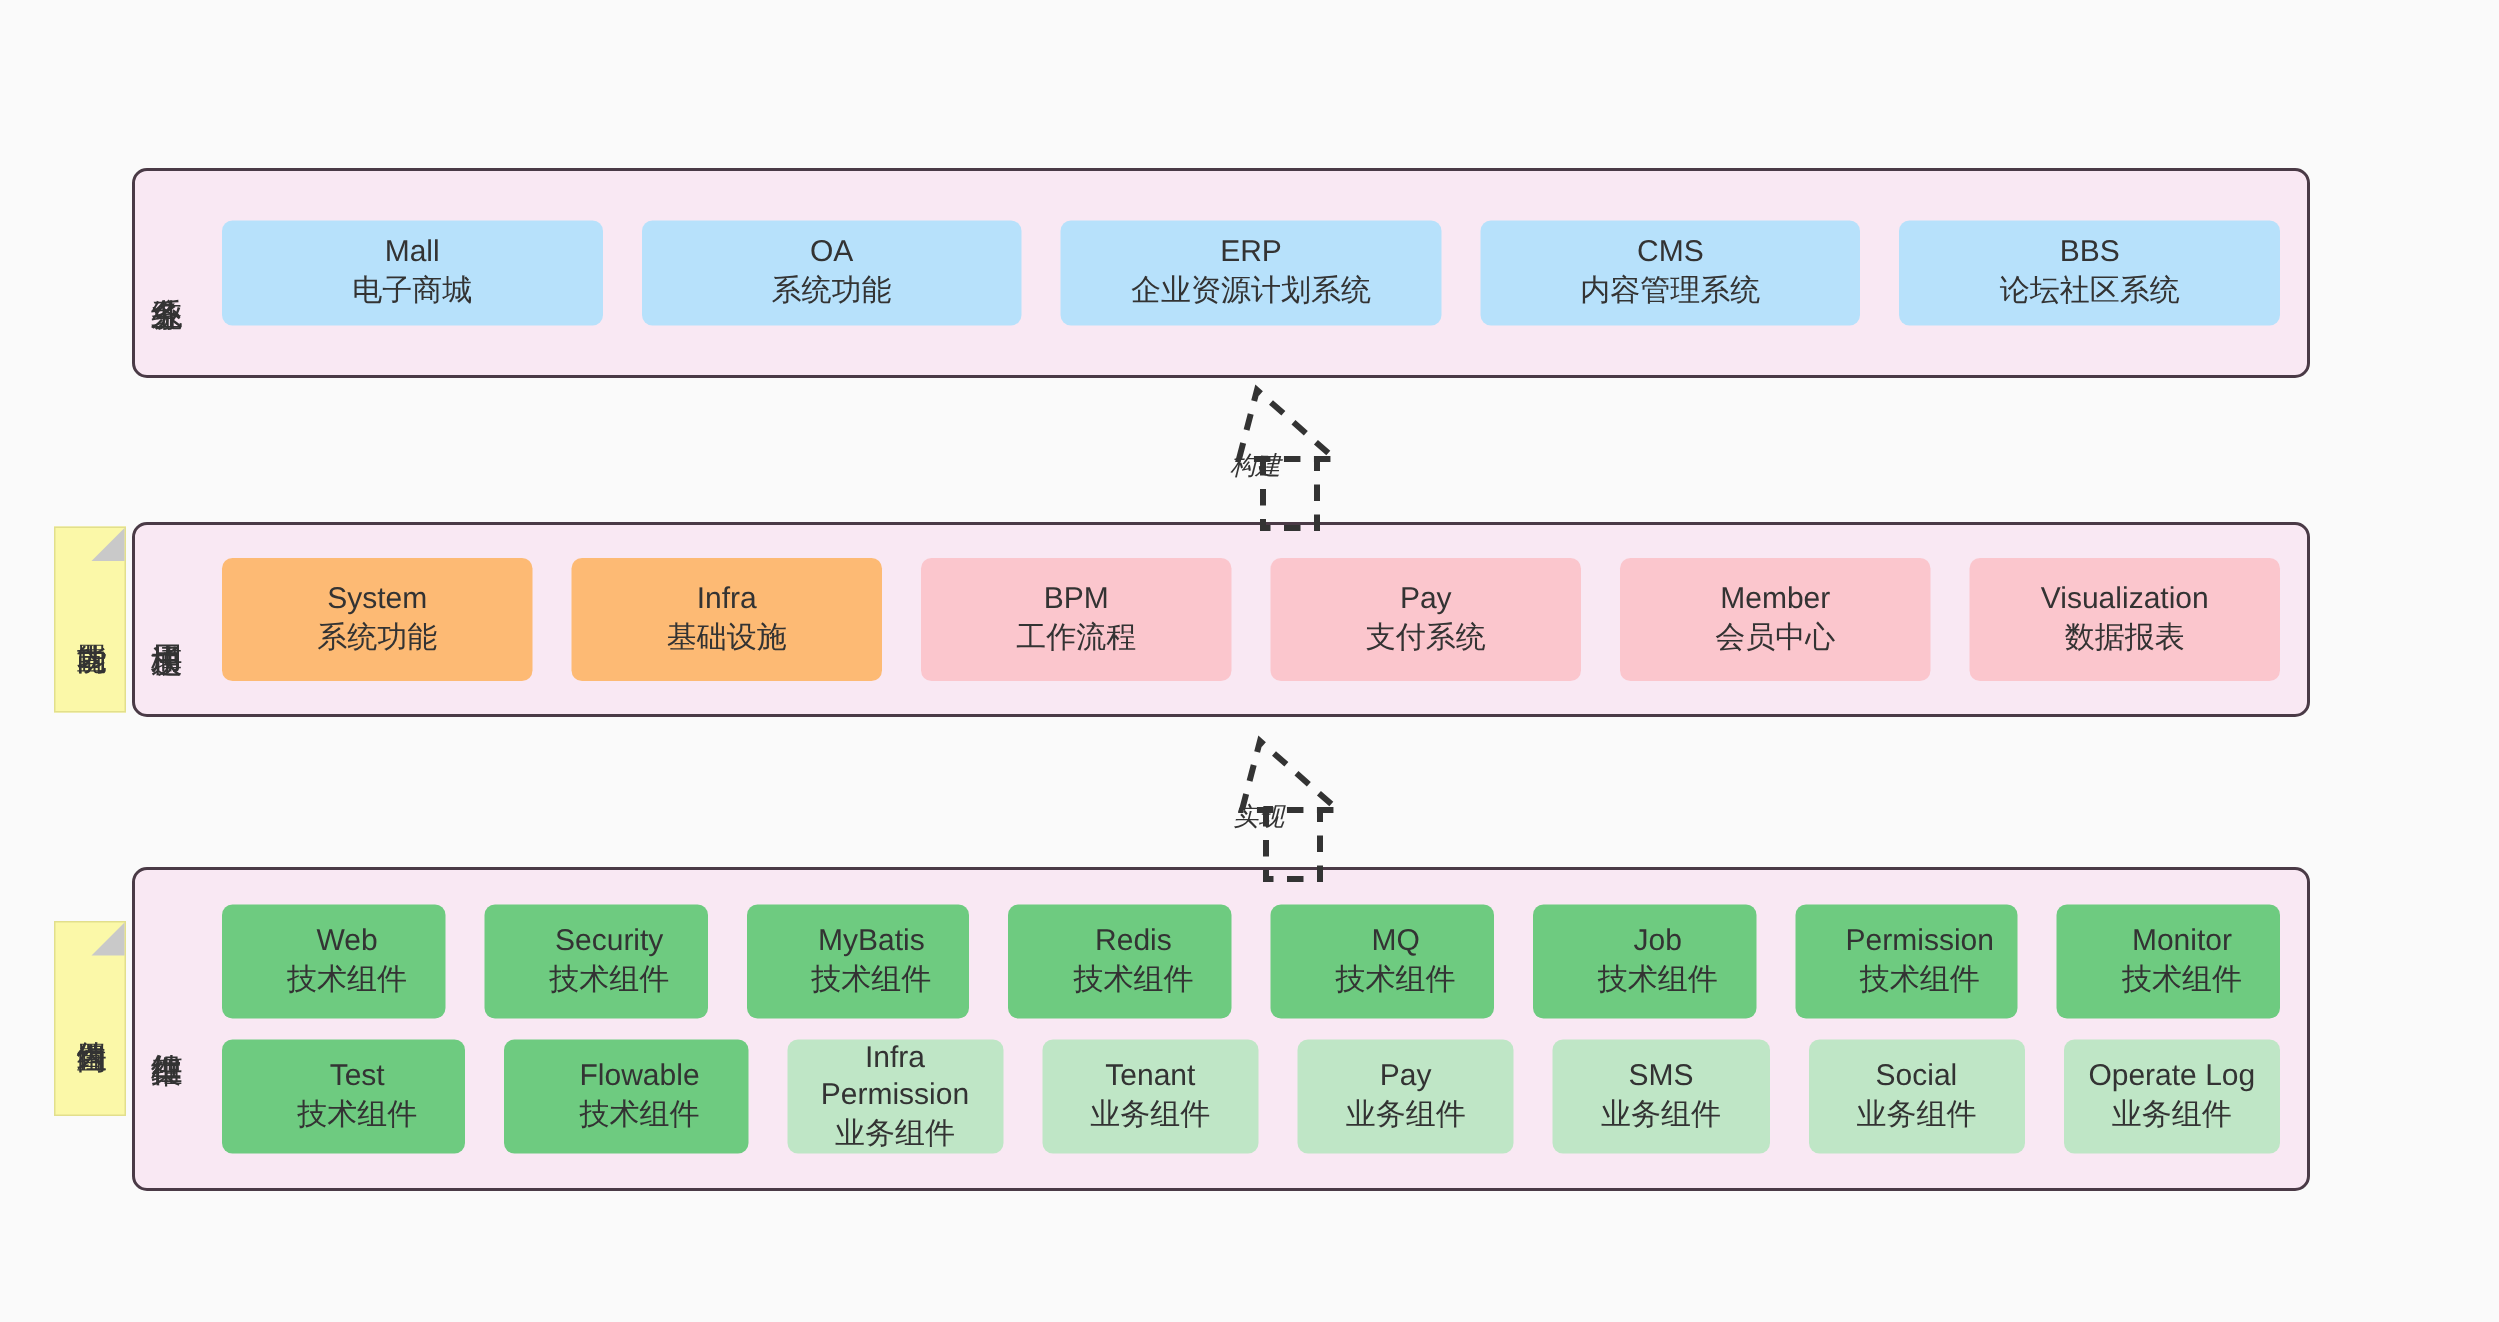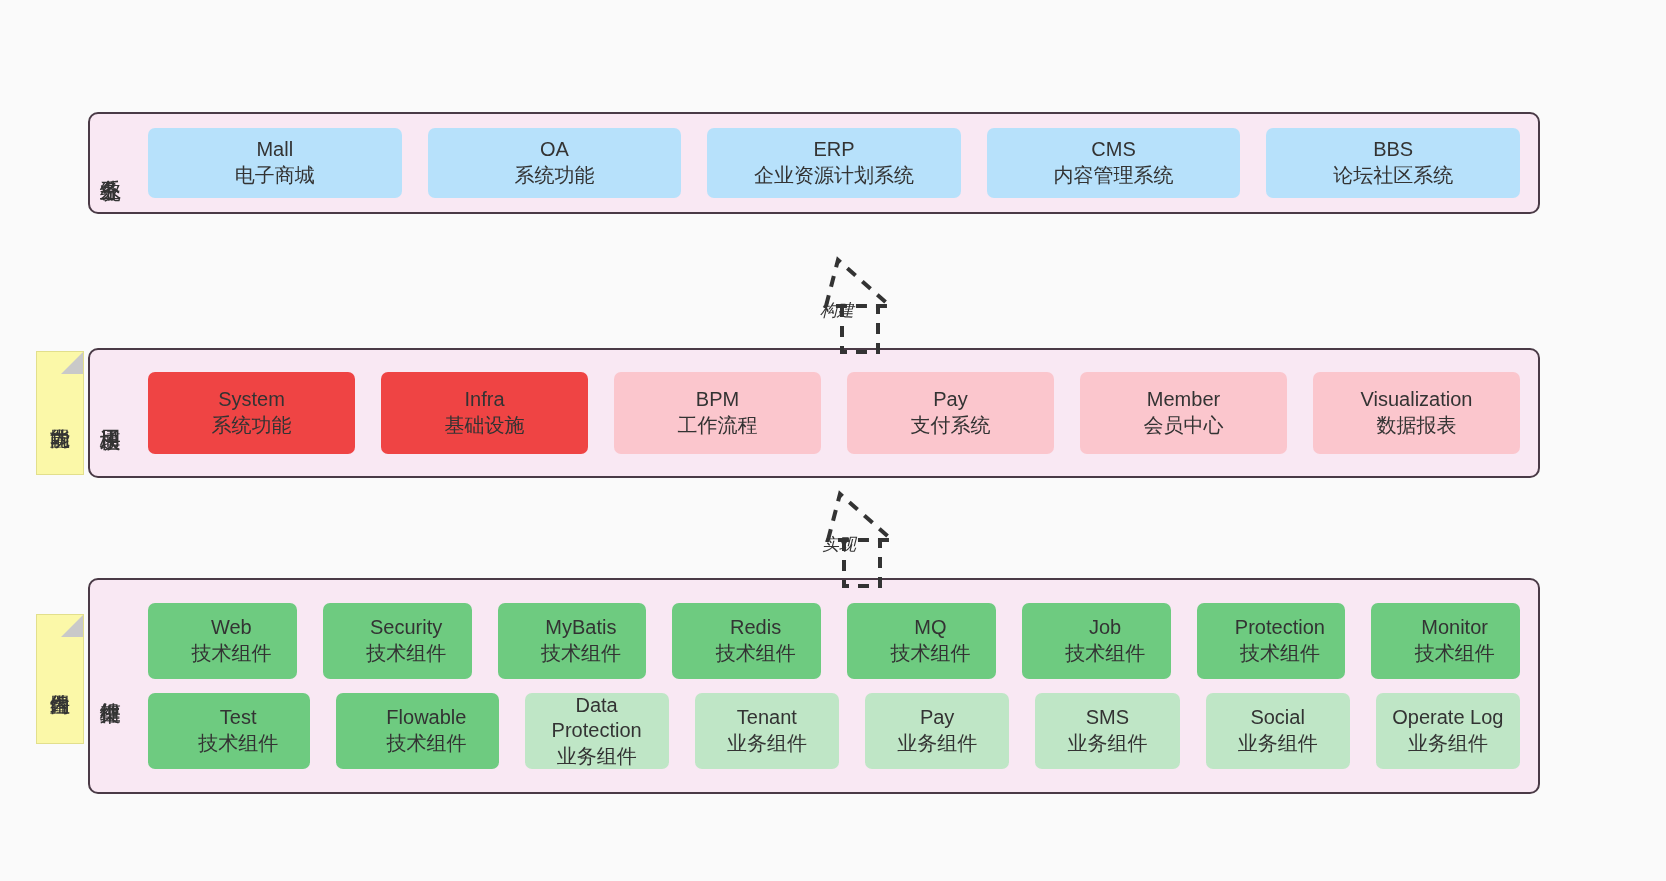--- a/index.html
+++ b/index.html
@@ -76,27 +76,27 @@
     font-size: 20px;
     line-height: 1.28;
     color: #333333;
     padding: 4px 6px;
   }
   .card .card-title { display: block; }
   .card .card-sub   { display: block; }
 
   
   .c-blue        { background: #b7e1fb; }
-  .c-red-strong  { background: #ef4444; }
+  .c-red-strong  { background: #fdba74; }
   .c-red-light   { background: #fbc6cd; }
   .c-green-strong{ background: #6ecb80; padding-left: 24px; }
   .c-green-light { background: #bfe6c6; }
 
   
-  #layer-business  { left: 88px;  top: 112px; width: 1452px; height: 102px; }
+  #layer-business  { left: 88px;  top: 112px; width: 1452px; height: 140px; }
   #layer-modules   { left: 88px;  top: 348px; width: 1452px; height: 130px; }
   #layer-framework { left: 88px;  top: 578px; width: 1452px; height: 216px; }
 
   #layer-business  .row .card { height: 70px; }
   #layer-modules   .row .card { height: 82px; }
   #layer-framework .row .card { height: 76px; }
 
   
   .sticky {
     position: absolute;
@@ -264,40 +264,40 @@
         </div>
         <div class="card c-green-strong">
           <span class="card-title">MQ</span>
           <span class="card-sub">技术组件</span>
         </div>
         <div class="card c-green-strong">
           <span class="card-title">Job</span>
           <span class="card-sub">技术组件</span>
         </div>
         <div class="card c-green-strong">
-          <span class="card-title">Protection</span>
+          <span class="card-title">Permission</span>
           <span class="card-sub">技术组件</span>
         </div>
         <div class="card c-green-strong">
           <span class="card-title">Monitor</span>
           <span class="card-sub">技术组件</span>
         </div>
       </div>
 
       <div class="row">
         <div class="card c-green-strong">
           <span class="card-title">Test</span>
           <span class="card-sub">技术组件</span>
         </div>
         <div class="card c-green-strong">
           <span class="card-title">Flowable</span>
           <span class="card-sub">技术组件</span>
         </div>
         <div class="card c-green-light">
-          <span class="card-title">Data Protection</span>
+          <span class="card-title">Infra Permission</span>
           <span class="card-sub">业务组件</span>
         </div>
         <div class="card c-green-light">
           <span class="card-title">Tenant</span>
           <span class="card-sub">业务组件</span>
         </div>
         <div class="card c-green-light">
           <span class="card-title">Pay</span>
           <span class="card-sub">业务组件</span>
         </div>

